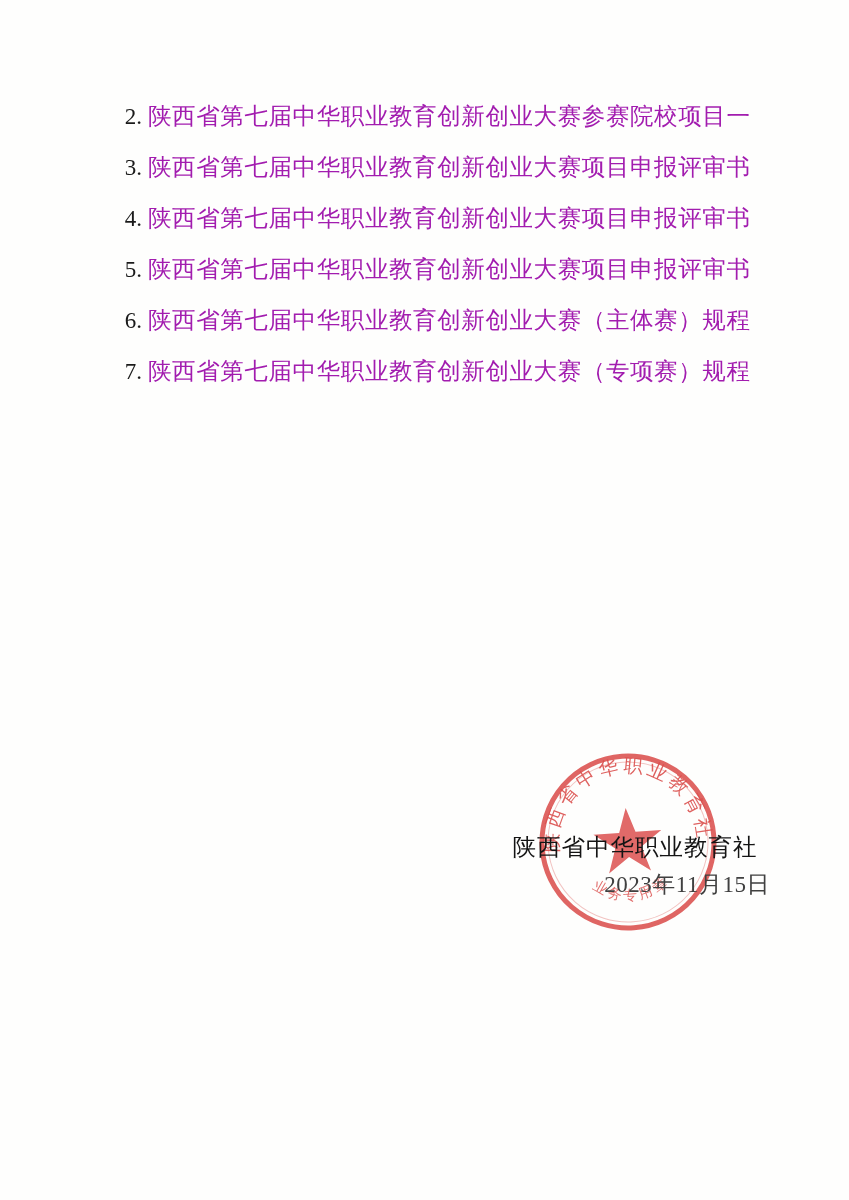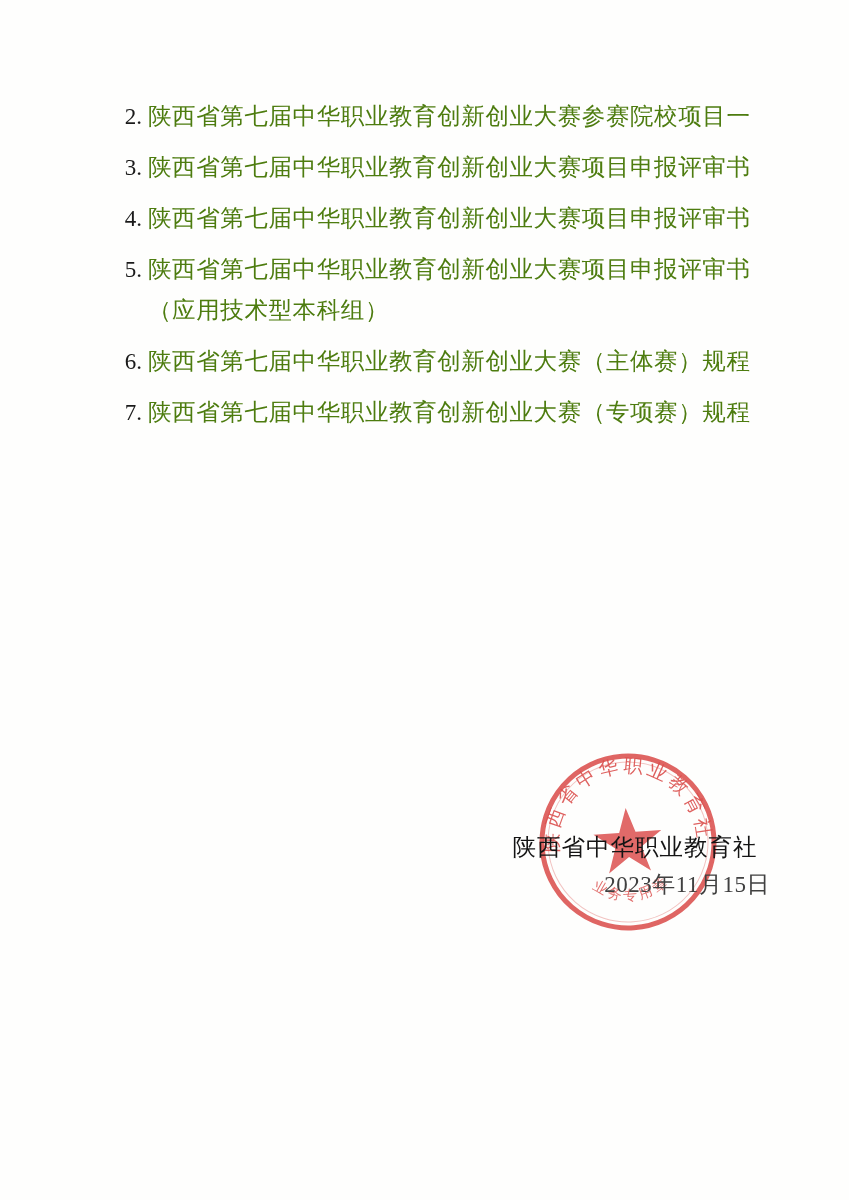--- a/index.html
+++ b/index.html
@@ -45,21 +45,21 @@
     line-height: 41px;
     font-family: "Liberation Serif", "DejaVu Serif", serif;
     color: #1a1a1a;
     letter-spacing: 0px;
   }
 
   .att-text {
     flex: 1 1 auto;
     font-size: 23.5px;
     line-height: 41px;
-    color: #4d7c0f;
+    color: #a21caf;
     letter-spacing: 0.6px;
     text-align: justify;
     font-family: Liberation Sans, sans-serif;
   }
 
   .att-text .line2 {
     display: block;
   }
 
   
@@ -127,21 +127,20 @@
       <span class="att-num">4.</span>
       <span class="att-text">
         <span>陕西省第七届中华职业教育创新创业大赛项目申报评审书</span>
       </span>
     </div>
 
     <div class="att-item">
       <span class="att-num">5.</span>
       <span class="att-text">
         <span>陕西省第七届中华职业教育创新创业大赛项目申报评审书</span>
-        <span class="line2">（应用技术型本科组）</span>
       </span>
     </div>
 
     <div class="att-item">
       <span class="att-num">6.</span>
       <span class="att-text">
         <span>陕西省第七届中华职业教育创新创业大赛（主体赛）规程</span>
       </span>
     </div>
 

